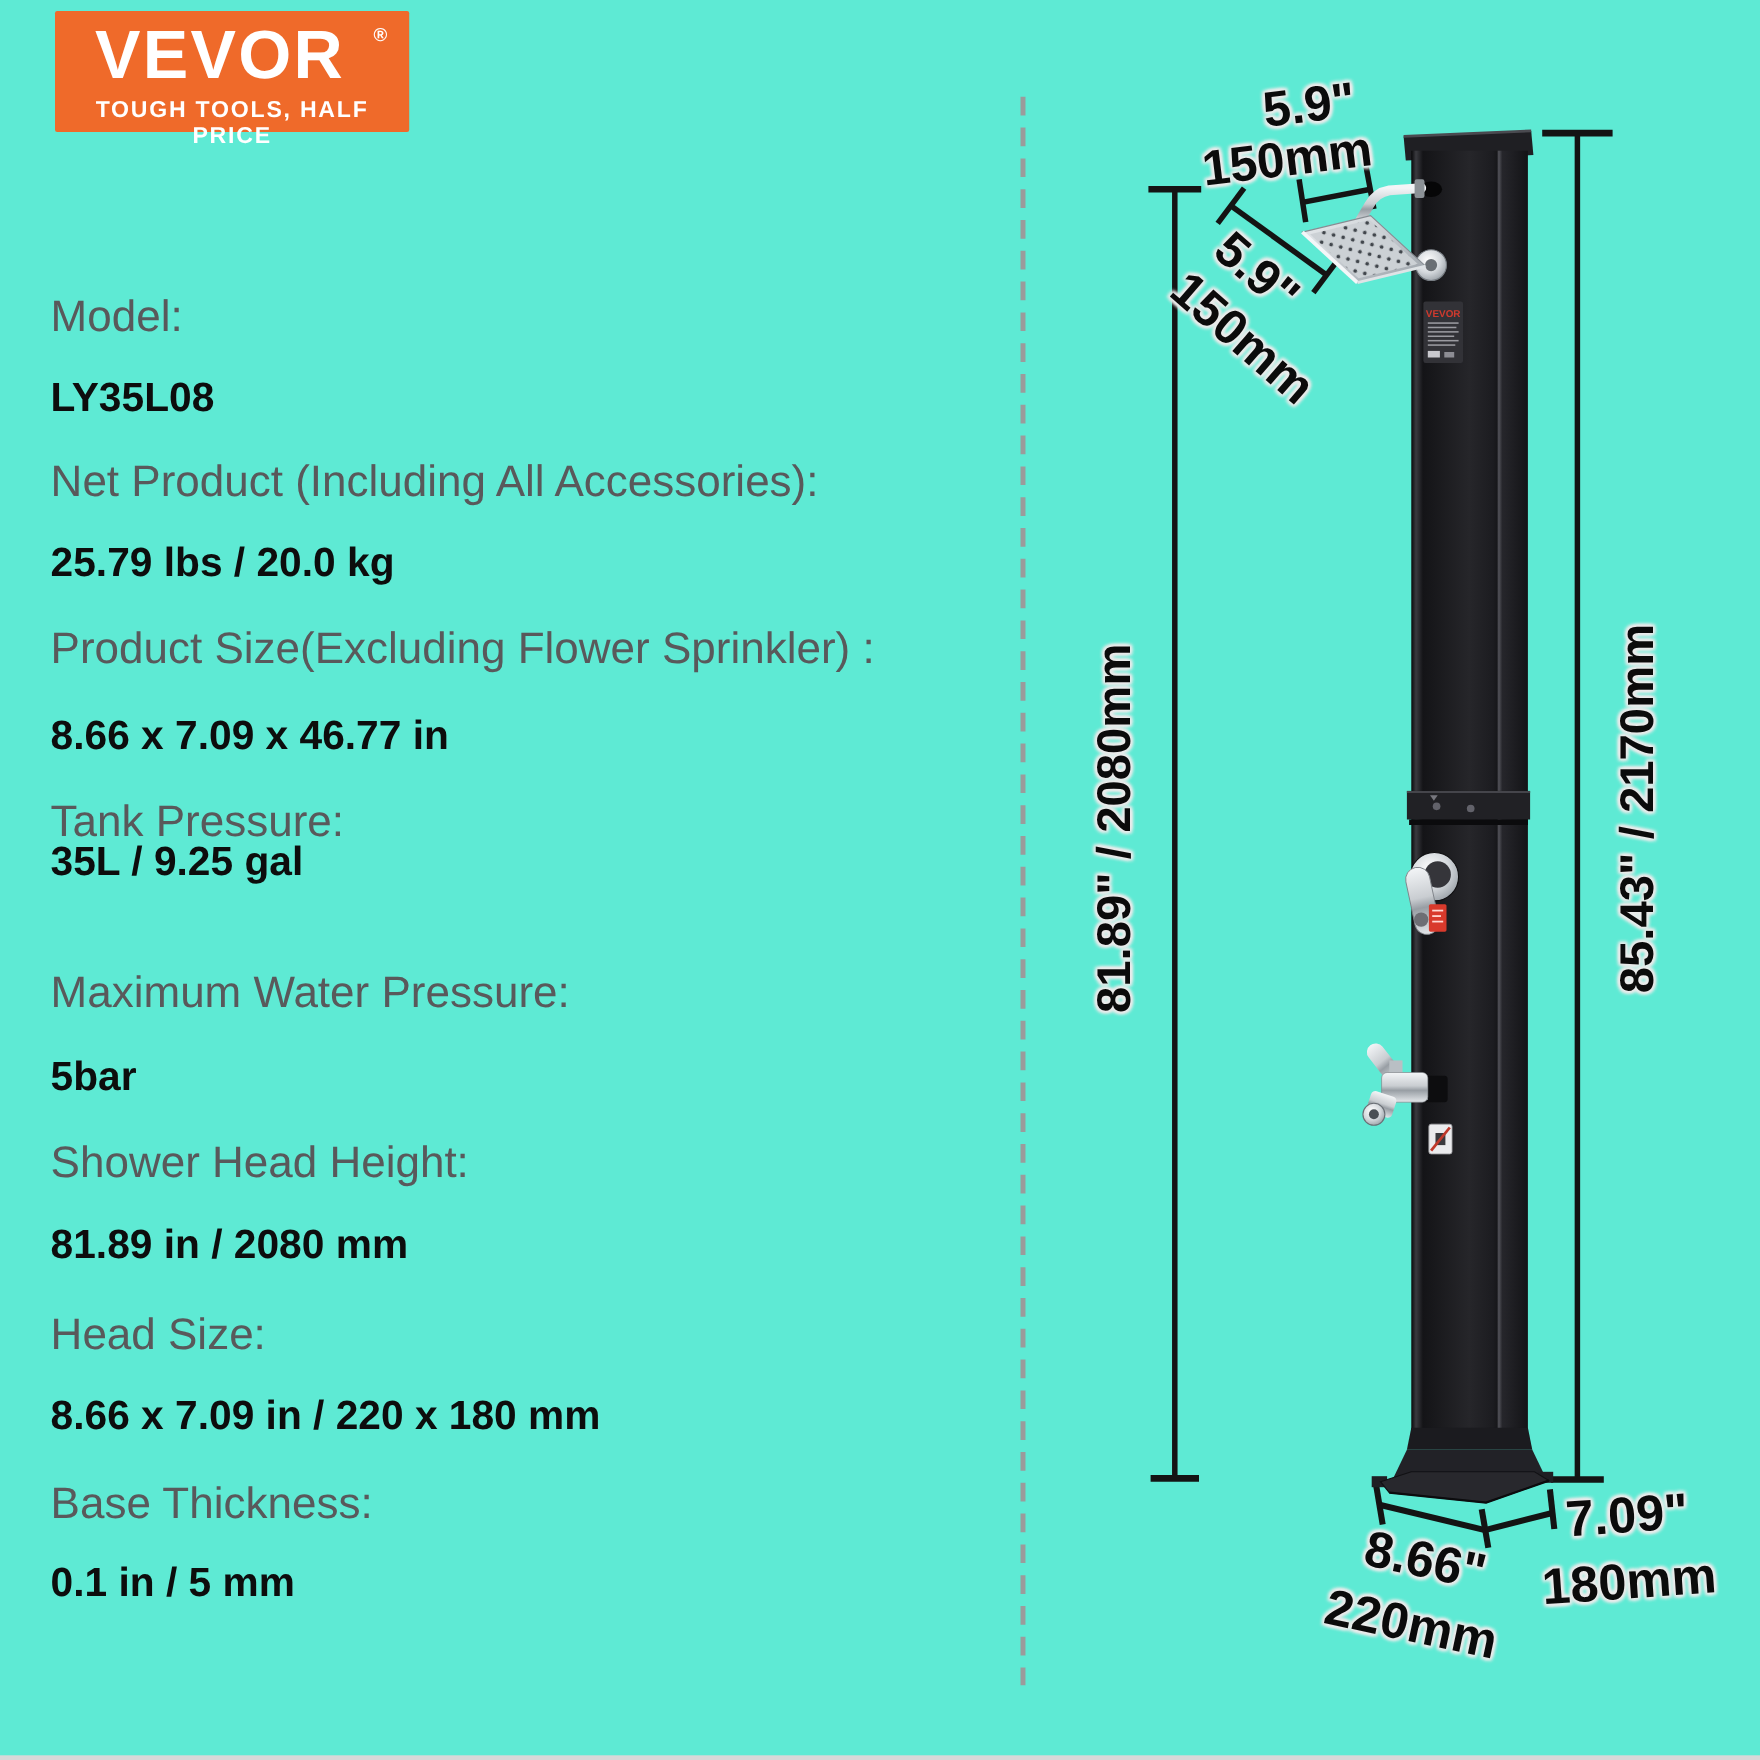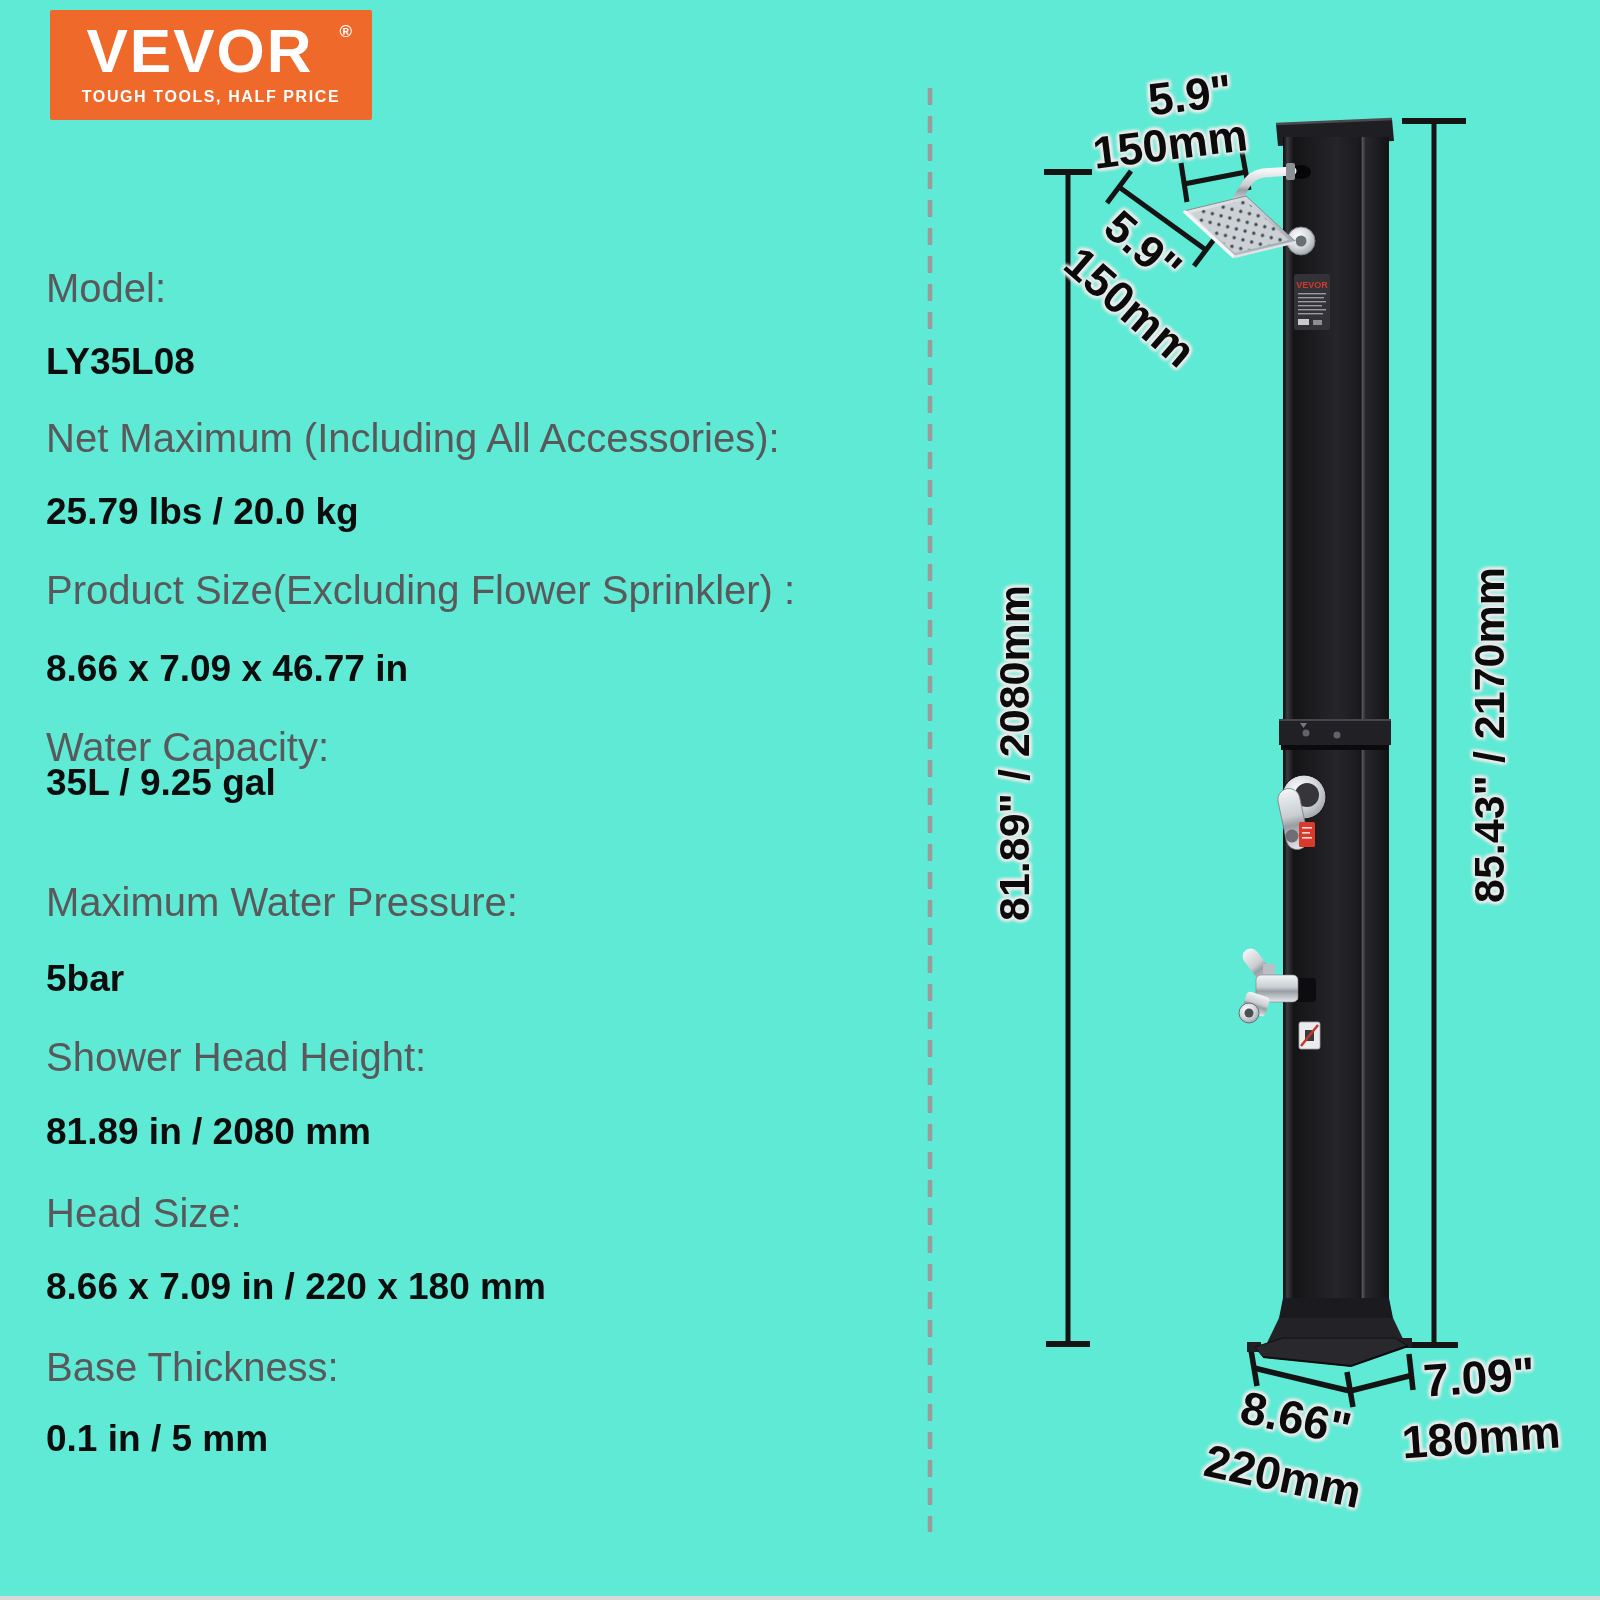--- a/index.html
+++ b/index.html
@@ -14,21 +14,21 @@
   }
   .logo-word{
     position:absolute;left:0;right:22px;top:10px;
     font-size:62px;font-weight:800;letter-spacing:2px;line-height:1;
   }
   .logo-reg{
     position:absolute;right:20px;top:12px;font-size:17px;font-weight:700;
   }
   .logo-tag{
     position:absolute;left:0;right:0;top:78px;
-    font-size:16px;font-weight:700;letter-spacing:1.6px;
+    font-size:21px;font-weight:700;letter-spacing:1.6px;
   }
   
   .spec{position:absolute;left:46px;white-space:nowrap;line-height:1;}
   .spec-label{font-size:40px;color:#59595b;font-weight:400;}
   .spec-value{font-size:37px;color:#0d0d0d;font-weight:700;}
   
   .dim-label{
     position:absolute;white-space:nowrap;line-height:1;
     font-weight:700;color:#0b0b0b;
     text-shadow:0 0 5px #ebebeb,0 0 5px #ebebeb,2px 2px 3px #ebebeb,
@@ -43,25 +43,25 @@
 
   <div class="logo-box">
     <div class="logo-word">VEVOR</div>
     <div class="logo-reg">®</div>
     <div class="logo-tag">TOUGH TOOLS, HALF PRICE</div>
   </div>
 
   <div>
     <div class="spec spec-label" style="top:268px">Model:</div>
     <div class="spec spec-value" style="top:343px">LY35L08</div>
-    <div class="spec spec-label" style="top:418px">Net Maximum (Including All Accessories):</div>
+    <div class="spec spec-label" style="top:418px">Net Product (Including All Accessories):</div>
     <div class="spec spec-value" style="top:493px">25.79 lbs / 20.0 kg</div>
     <div class="spec spec-label" style="top:570px">Product Size(Excluding Flower Sprinkler) :</div>
     <div class="spec spec-value" style="top:650px">8.66 x 7.09 x 46.77 in</div>
-    <div class="spec spec-label" style="top:727px">Water Capacity:</div>
+    <div class="spec spec-label" style="top:727px">Tank Pressure:</div>
     <div class="spec spec-value" style="top:764px">35L / 9.25 gal</div>
     <div class="spec spec-label" style="top:882px">Maximum Water Pressure:</div>
     <div class="spec spec-value" style="top:960px">5bar</div>
     <div class="spec spec-label" style="top:1037px">Shower Head Height:</div>
     <div class="spec spec-value" style="top:1113px">81.89 in / 2080 mm</div>
     <div class="spec spec-label" style="top:1193px">Head Size:</div>
     <div class="spec spec-value" style="top:1268px">8.66 x 7.09 in / 220 x 180 mm</div>
     <div class="spec spec-label" style="top:1347px">Base Thickness:</div>
     <div class="spec spec-value" style="top:1420px">0.1 in / 5 mm</div>
   </div>

